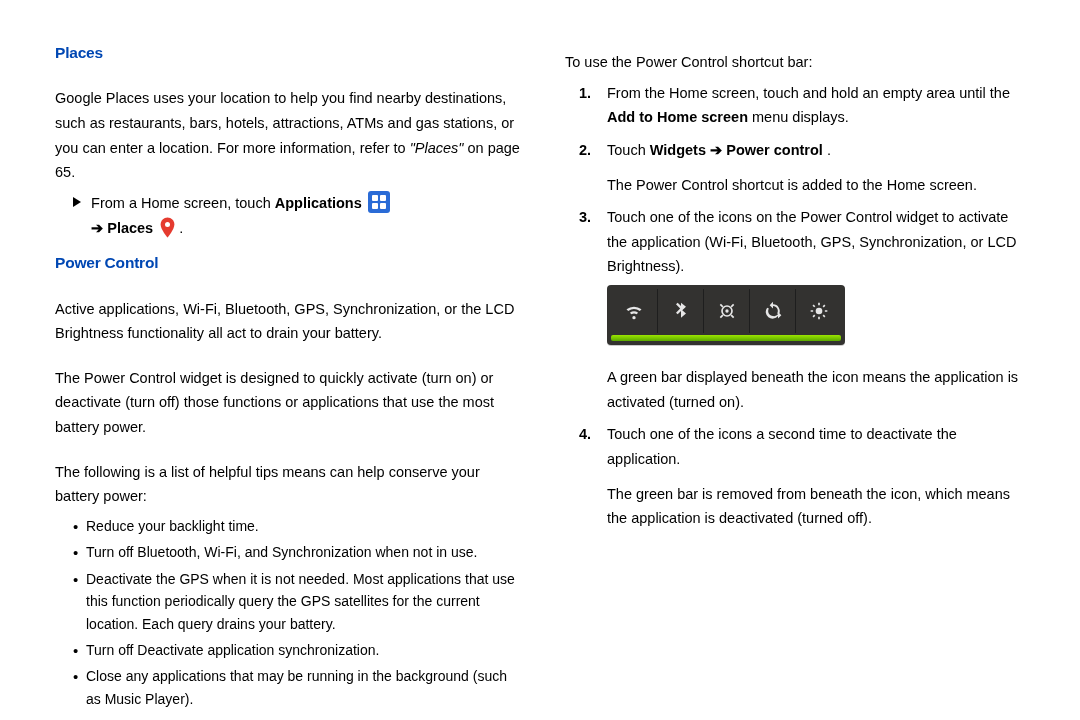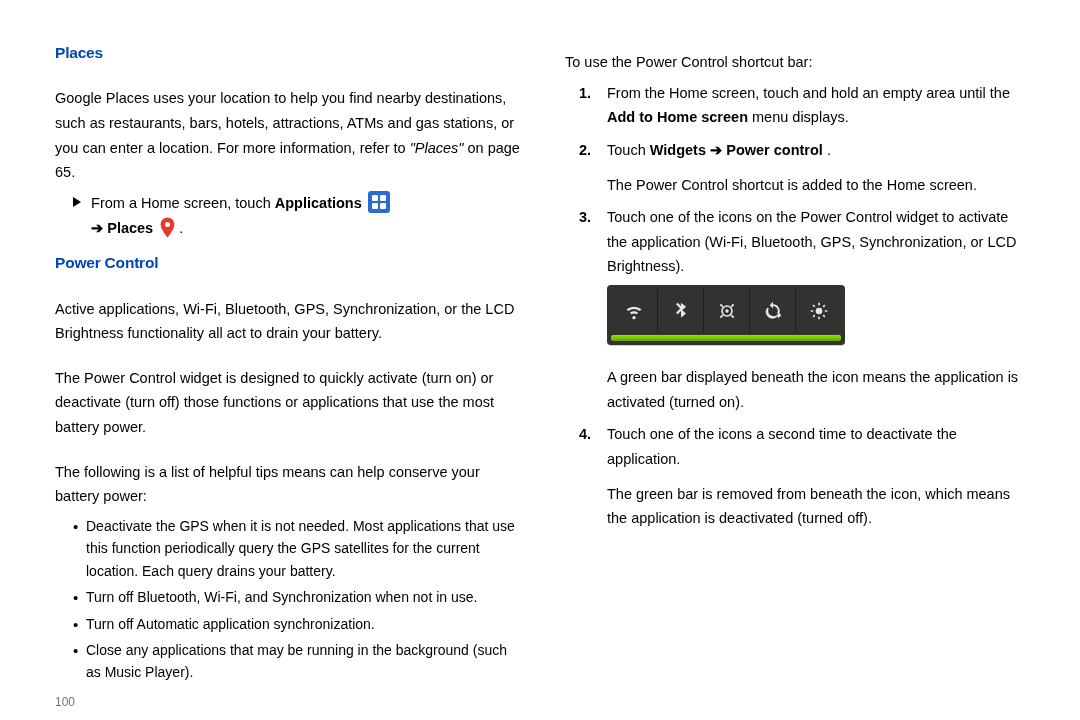--- a/index.html
+++ b/index.html
@@ -178,23 +178,24 @@
       <span> .</span>
     </span>
   </div>
 
   <div class="heading-blue">Power Control</div>
   <div class="para">Active applications, Wi-Fi, Bluetooth, GPS, Synchronization, or the LCD Brightness functionality all act to drain your battery.</div>
   <div class="para">The Power Control widget is designed to quickly activate (turn on) or deactivate (turn off) those functions or applications that use the most battery power.</div>
   <div class="para">The following is a list of helpful tips means can help conserve your battery power:</div>
 
   <ul class="tips-list">
+    <li>Reduce your backlight time.</li>
+    <li>Turn off Bluetooth, Wi-Fi, and Synchronization when not in use.</li>
     <li>Deactivate the GPS when it is not needed. Most applications that use this function periodically query the GPS satellites for the current location. Each query drains your battery.</li>
-    <li>Turn off Bluetooth, Wi-Fi, and Synchronization when not in use.</li>
-    <li>Turn off Automatic application synchronization.</li>
+    <li>Turn off Deactivate application synchronization.</li>
     <li>Close any applications that may be running in the background (such as Music Player).</li>
   </ul>
 
   <div class="page-num">100</div>
 </div>
 
 <div class="col col-right">
   <div class="para">To use the Power Control shortcut bar:</div>
 
   <ol class="ol">

